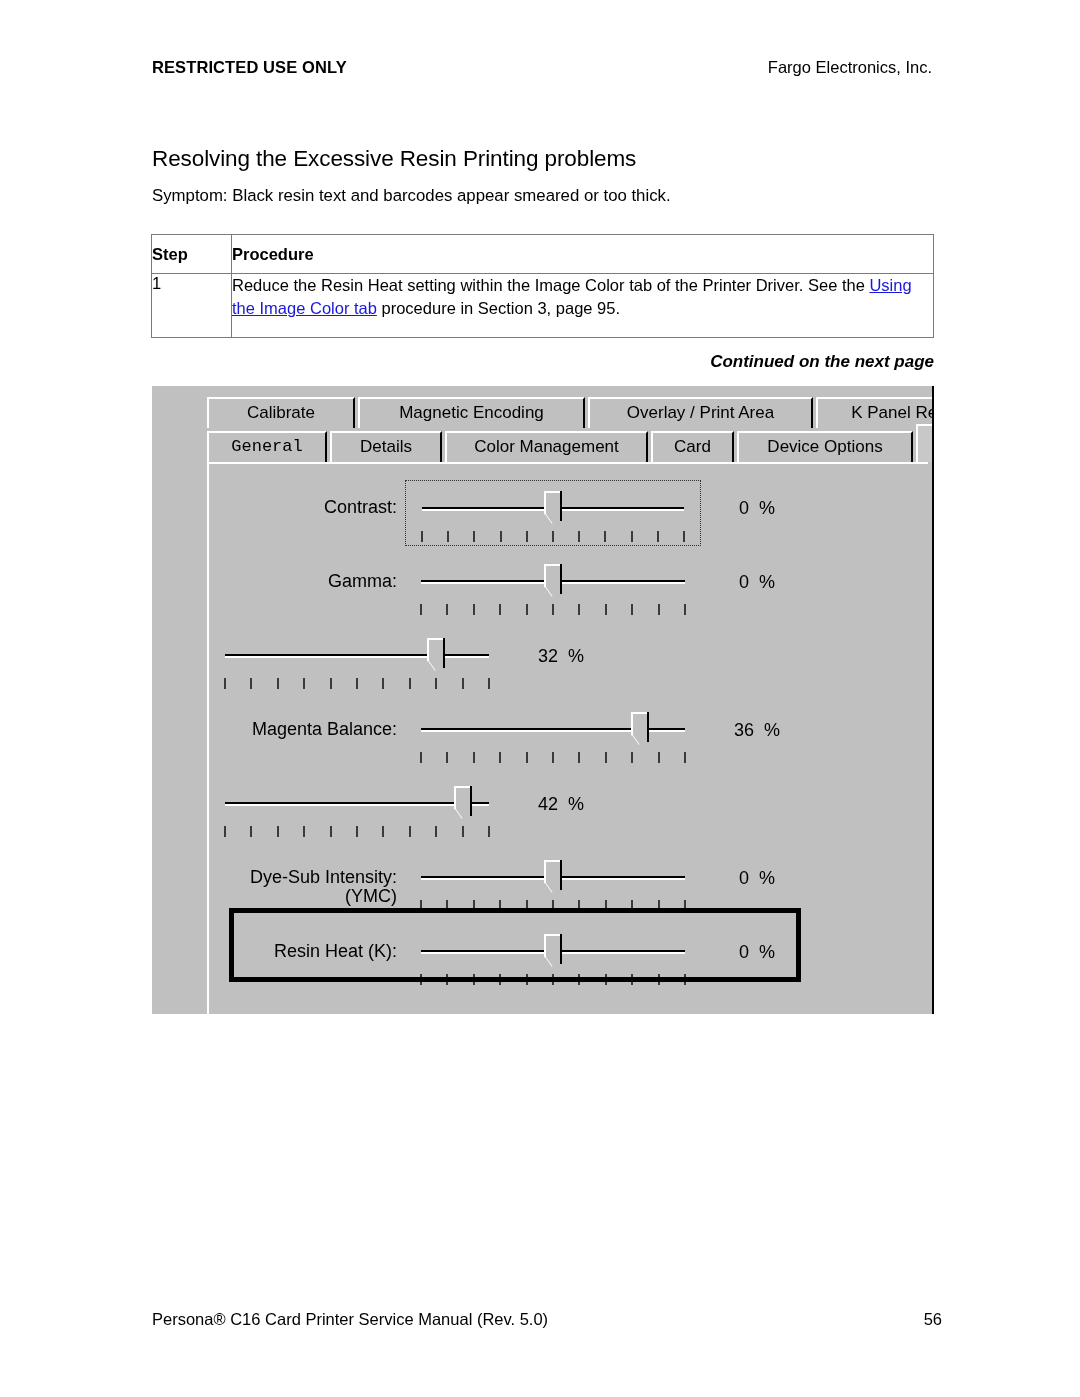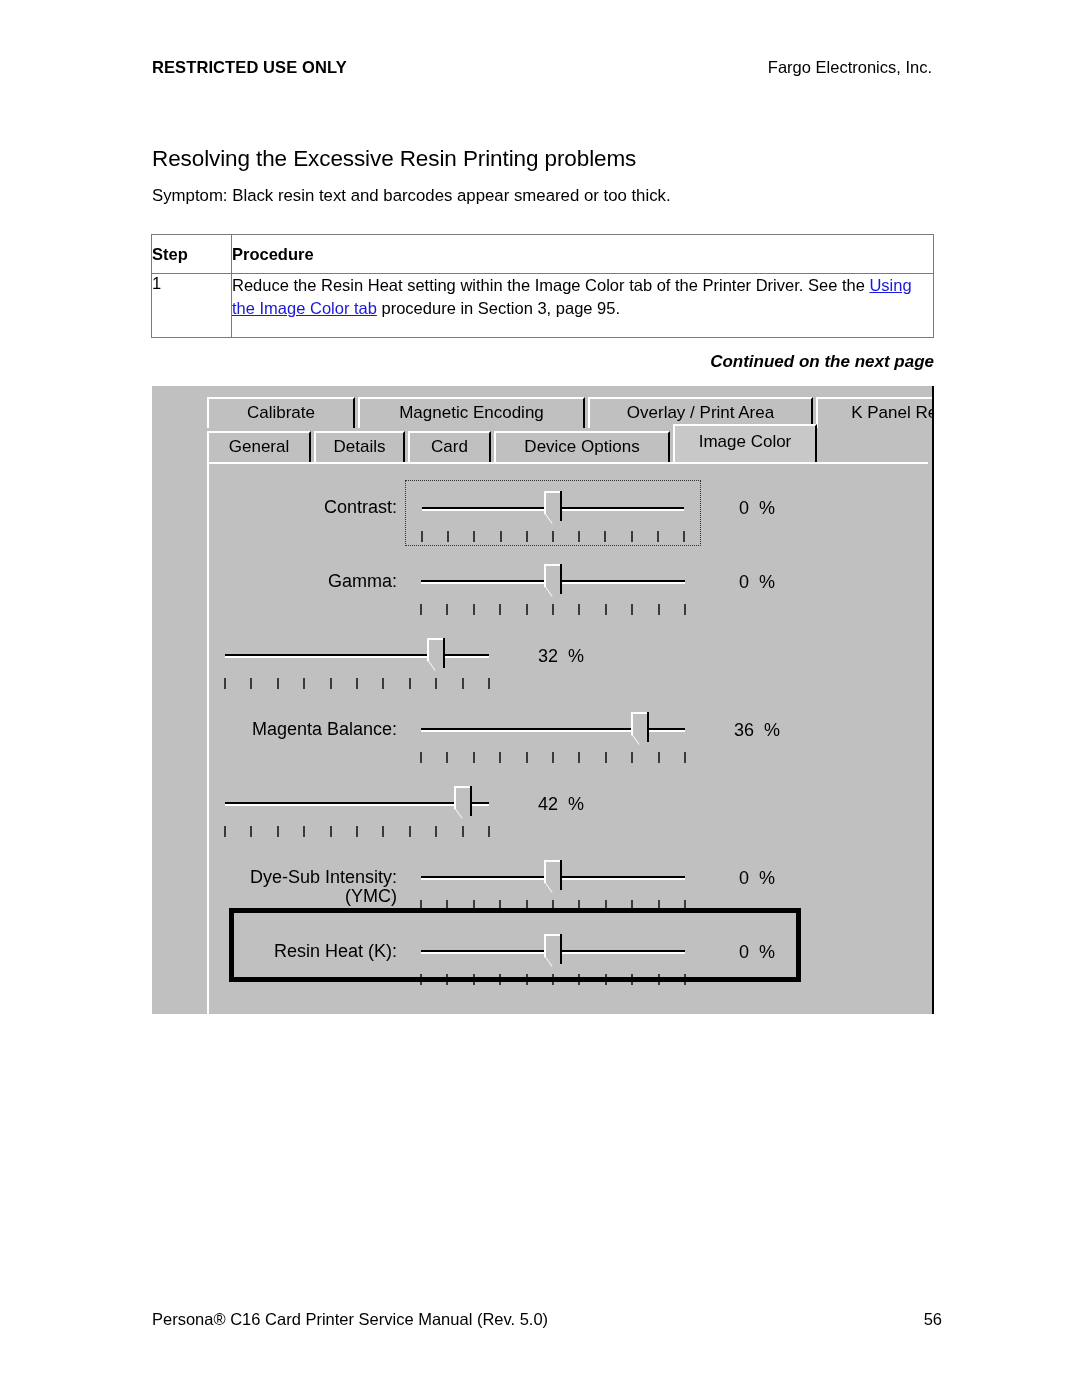--- a/index.html
+++ b/index.html
@@ -376,25 +376,28 @@
           <span>Magnetic Encoding</span>
         </div>
         <div class="tab" style="width: 225px;">
           <span>Overlay / Print Area</span>
         </div>
         <div class="tab" style="width: 178px;">
           <span>K Panel Resin</span>
         </div>
       </div>
     <div class="tab-row tab-row-2" id="tabrow1">
-        <div class="tab" style="width: 104px;">
+        <div class="tab" style="width: 120px; font-family: Liberation Mono, monospace;">
           <span>General</span>
         </div>
-        <div class="tab" style="width: 91px;">
+        <div class="tab" style="width: 112px;">
           <span>Details</span>
+        </div>
+        <div class="tab" style="width: 203px;">
+          <span>Color Management</span>
         </div>
         <div class="tab" style="width: 83px;">
           <span>Card</span>
         </div>
         <div class="tab" style="width: 176px;">
           <span>Device Options</span>
         </div>
         <div class="tab active" style="width: 144px;">
           <span>Image Color</span>
         </div>

